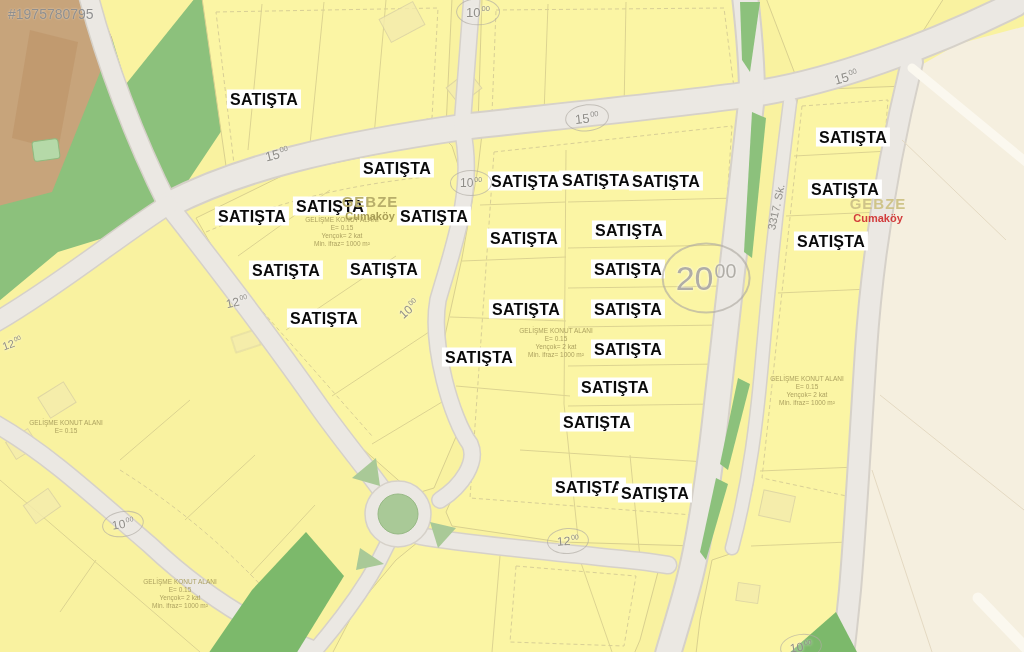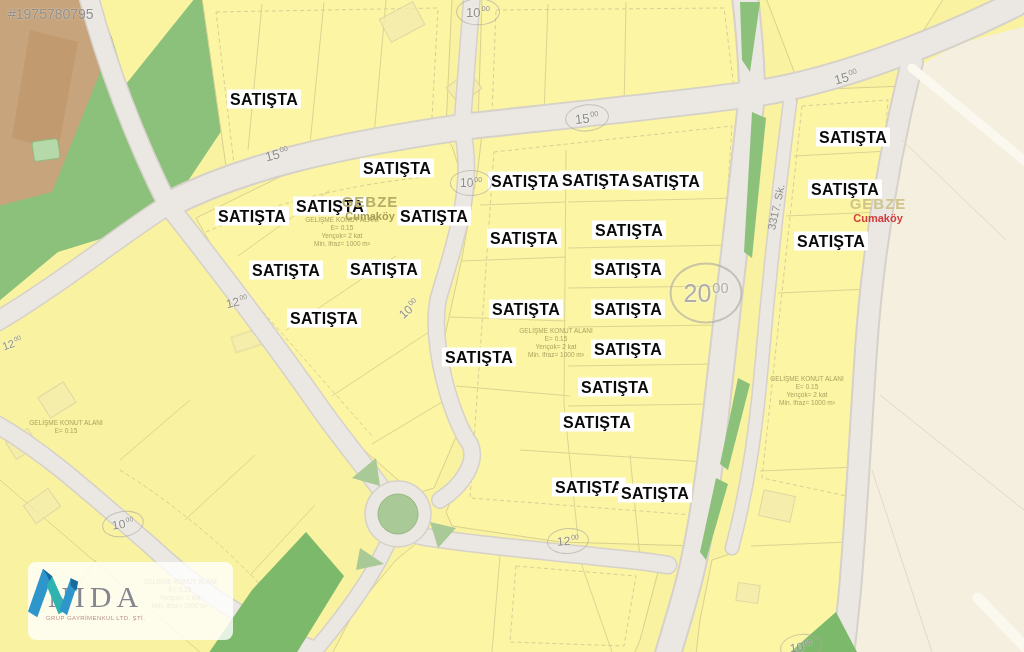--- a/index.html
+++ b/index.html
@@ -205,21 +205,21 @@
       <div class="rlab circ" style="left: 478px; top: 12px; font-size: 13px; transform: translate(-50%, -50%) rotate(0deg);"><span>10</span><span class="sup">00</span></div>
       <div class="rlab" style="left: 277px; top: 154px; font-size: 13px; transform: translate(-50%, -50%) rotate(-14deg);"><span>15</span><span class="sup">00</span></div>
       <div class="rlab circ" style="left: 587px; top: 118px; font-size: 13px; transform: translate(-50%, -50%) rotate(-6deg);"><span>15</span><span class="sup">00</span></div>
       <div class="rlab" style="left: 846px; top: 77px; font-size: 13px; transform: translate(-50%, -50%) rotate(-16deg);"><span>15</span><span class="sup">00</span></div>
       <div class="rlab circ" style="left: 471px; top: 183px; font-size: 12px; transform: translate(-50%, -50%) rotate(0deg);"><span>10</span><span class="sup">00</span></div>
       <div class="rlab" style="left: 409px; top: 309px; font-size: 12px; transform: translate(-50%, -50%) rotate(-42deg);"><span>10</span><span class="sup">00</span></div>
       <div class="rlab" style="left: 237px; top: 302px; font-size: 12px; transform: translate(-50%, -50%) rotate(-12deg);"><span>12</span><span class="sup">00</span></div>
       <div class="rlab circ" style="left: 568px; top: 541px; font-size: 12px; transform: translate(-50%, -50%) rotate(-4deg);"><span>12</span><span class="sup">00</span></div>
       <div class="rlab circ" style="left: 123px; top: 524px; font-size: 12px; transform: translate(-50%, -50%) rotate(-10deg);"><span>10</span><span class="sup">00</span></div>
       <div class="rlab" style="left: 12px; top: 343px; font-size: 11px; transform: translate(-50%, -50%) rotate(-20deg);"><span>12</span><span class="sup">00</span></div>
-      <div class="rlab circ big" style="left: 706px; top: 293px; font-size: 25px; transform: translate(-50%, -50%) rotate(0deg);"><span>20</span><span class="sup">00</span></div>
+      <div class="rlab circ big" style="left: 706px; top: 278px; font-size: 34px; transform: translate(-50%, -50%) rotate(0deg);"><span>20</span><span class="sup">00</span></div>
       <div class="rlab circ" style="left: 801px; top: 647px; font-size: 12px; transform: translate(-50%, -50%) rotate(-8deg);"><span>10</span><span class="sup">00</span></div>
       <div class="street" style="left: 776px; top: 207px; transform: translate(-50%, -50%) rotate(-78deg);">3317. Sk.</div>
       <div class="place" style="left: 370px; top: 207px;">
         <div class="pt" style="color: rgb(184, 174, 106);">GEBZE</div>
         <div class="ps" style="color: rgb(168, 157, 85);">Cumaköy</div>
       </div>
       <div class="place" style="left: 878px; top: 209px;">
         <div class="pt" style="color: rgb(207, 196, 137);">GEBZE</div>
         <div class="ps" style="color: rgb(210, 60, 60);">Cumaköy</div>
       </div>
@@ -248,27 +248,14 @@
       <div class="zone" style="left: 180px; top: 594px;">
         <div>GELİŞME KONUT ALANI</div>
         <div>E= 0.15</div>
         <div>Yençok= 2 kat</div>
         <div>Min. ifraz= 1000 m²</div>
       </div>
     </div>
 
   <div class="watermark">#1975780795</div>
 
-  <div class="nida">
-    <svg width="52" height="62" viewBox="0 0 56 64">
-      <polygon points="0,52 16,6 26,14 10,58" fill="#2f96cc"></polygon>
-      <polygon points="16,6 26,14 26,26 20,12" fill="#176b9c"></polygon>
-      <polygon points="26,14 42,50 33,55 20,24" fill="#2fb3b0"></polygon>
-      <polygon points="34,50 46,16 54,20 42,56" fill="#2f96cc"></polygon>
-      <polygon points="46,16 54,20 52,30 46,24" fill="#176b9c"></polygon>
-    </svg>
-    <div class="nida-text">
-      <div class="nida-name">NIDA</div>
-      <div class="nida-tag">GRUP GAYRİMENKUL LTD. ŞTİ.</div>
-    </div>
-  </div>
 
 </div>
 
 </body></html>

